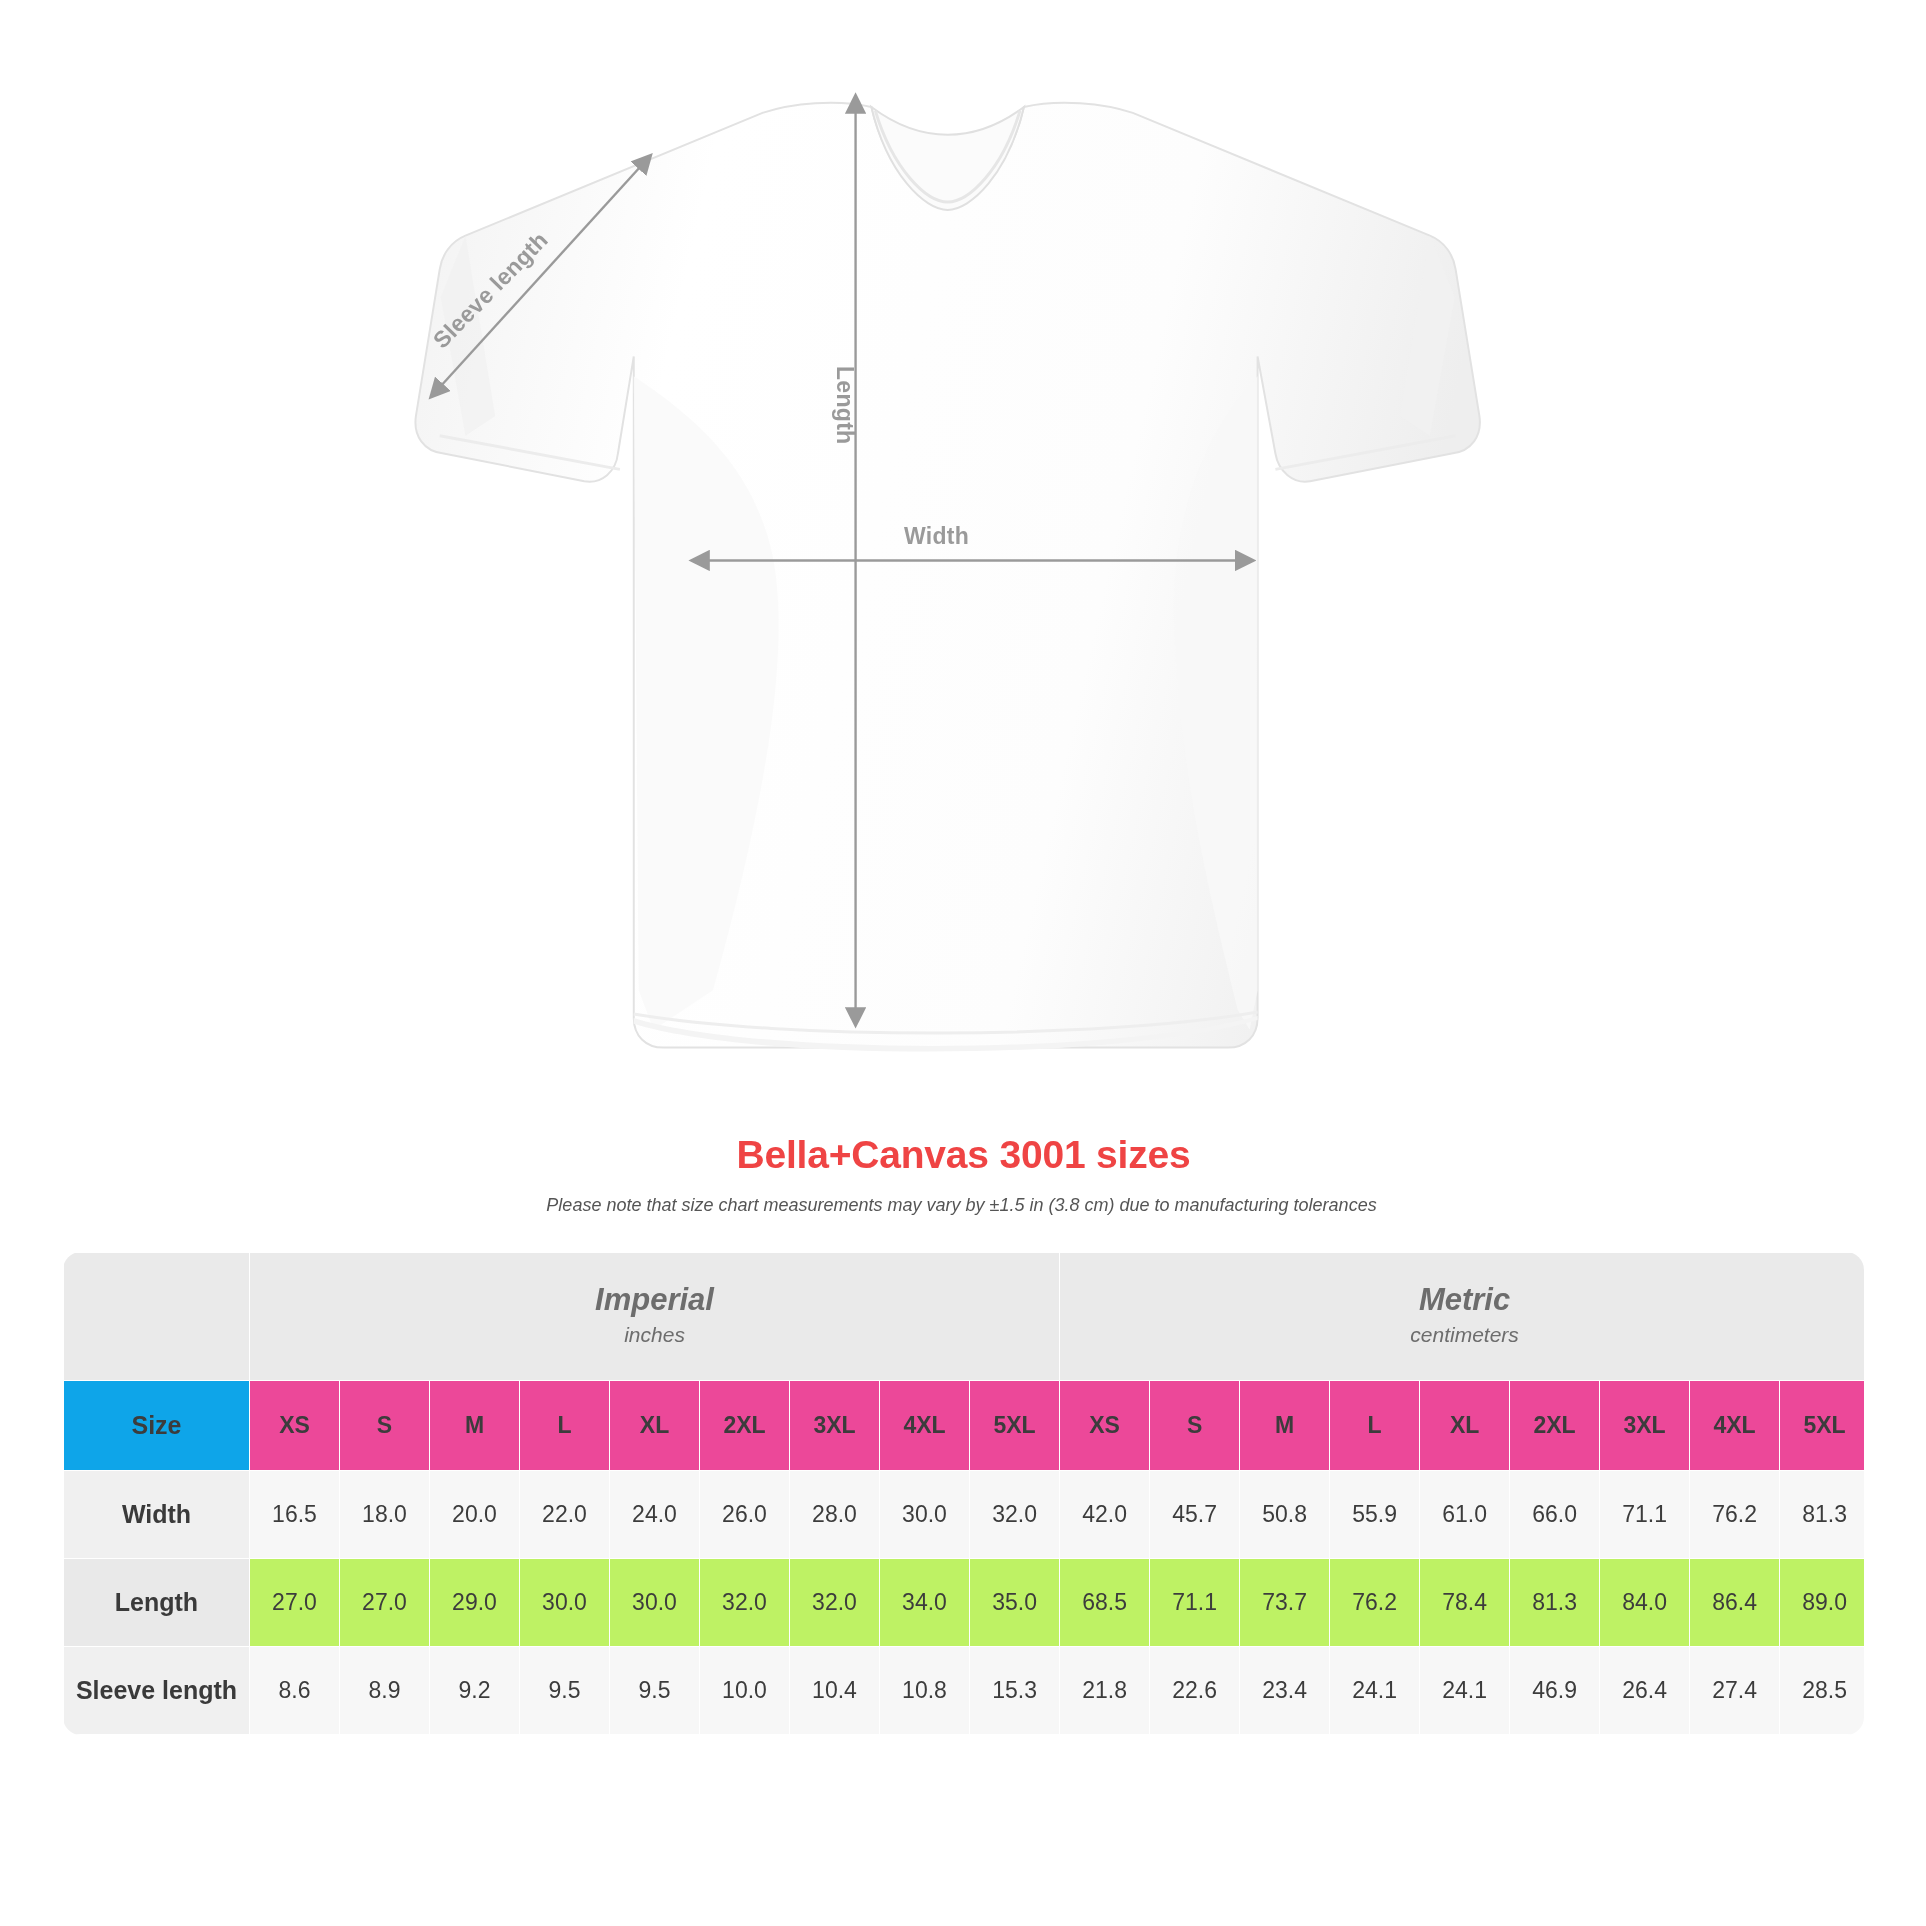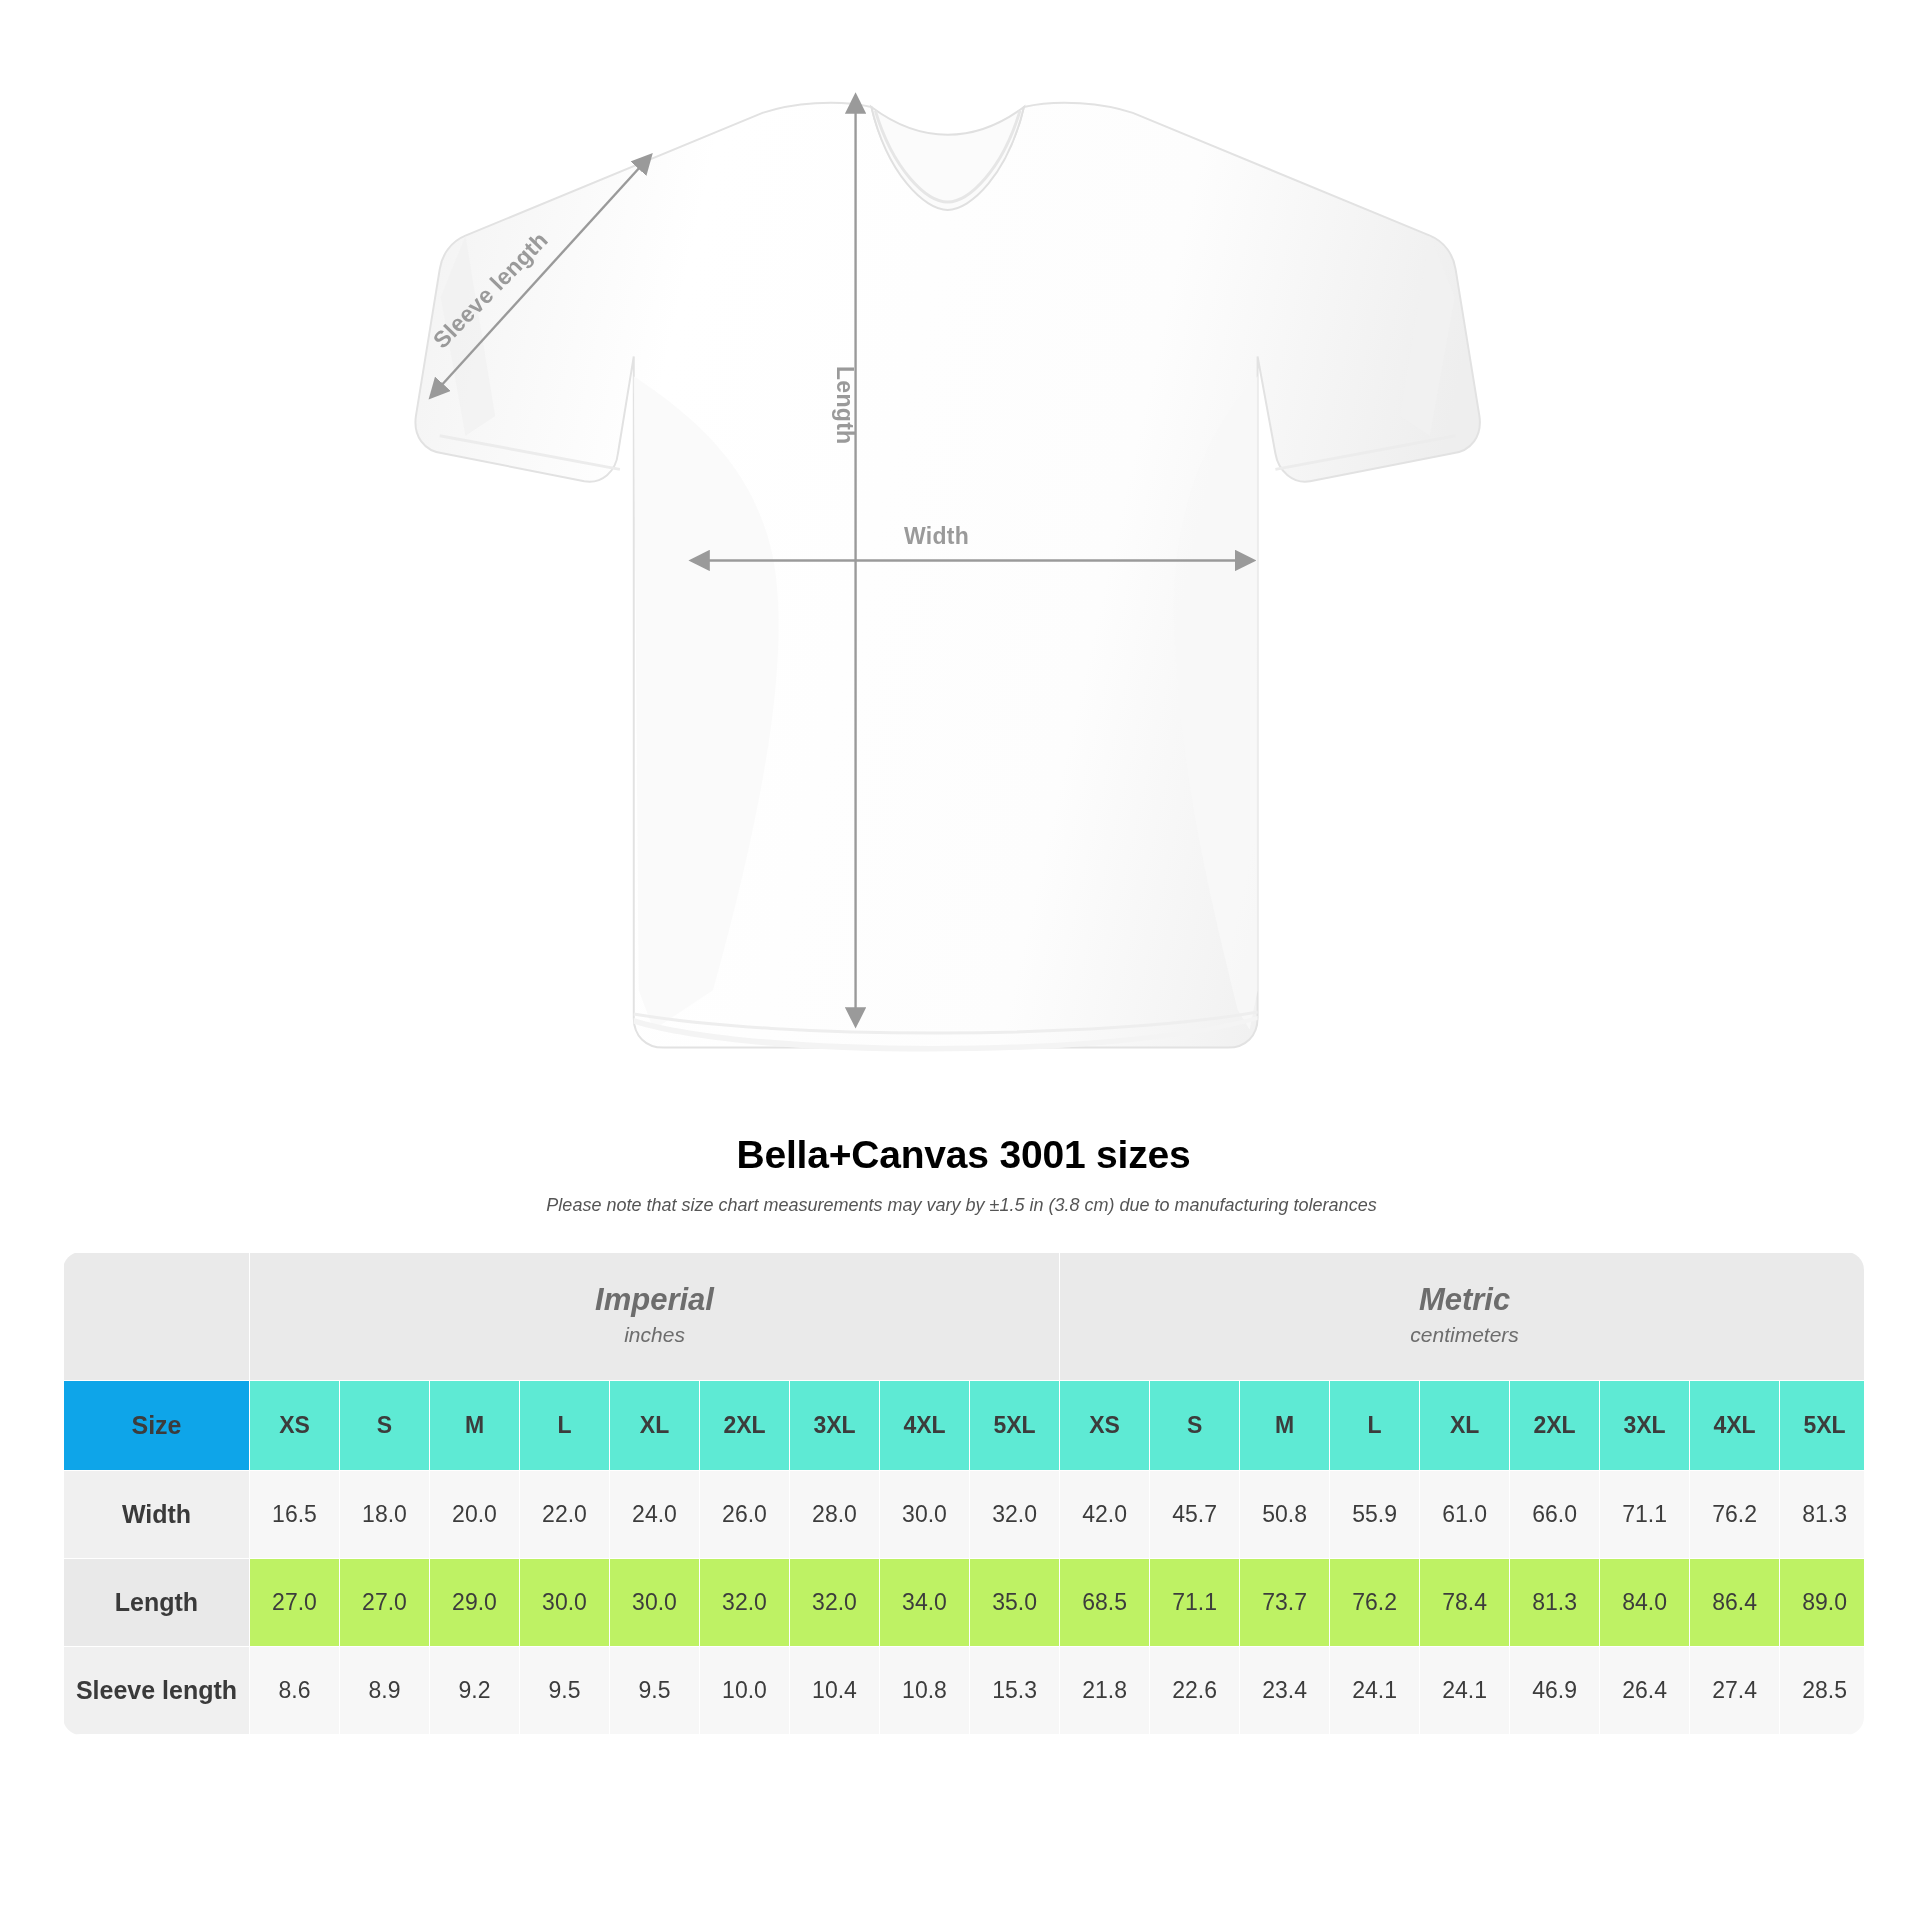--- a/index.html
+++ b/index.html
@@ -58,21 +58,21 @@
   }
 
   
   .title-block {
     text-align: center;
     margin-top: 24px;
   }
   .chart-title {
     font-size: 39px;
     font-weight: bold;
-    color: #000000;
+    color: #ef4444;
     letter-spacing: -0.2px;
     margin: 0;
   }
   .chart-note {
     font-size: 18px;
     font-style: italic;
     color: #555555;
     margin: 18px 4px 0 0;
   }
 
@@ -116,21 +116,21 @@
     color: #6d6d6d;
     line-height: 1.6;
   }
   .corner-cell {
     background: #eaeaea;
     border: none;
   }
 
   
   .size-row td {
-    background: #5eead4;
+    background: #ec4899;
     height: 87px;
     font-weight: bold;
     color: #444444;
     font-size: 24px;
   }
   .size-row td.rowlabel {
     background: #0ea5e9;
     font-size: 25px;
   }
 

